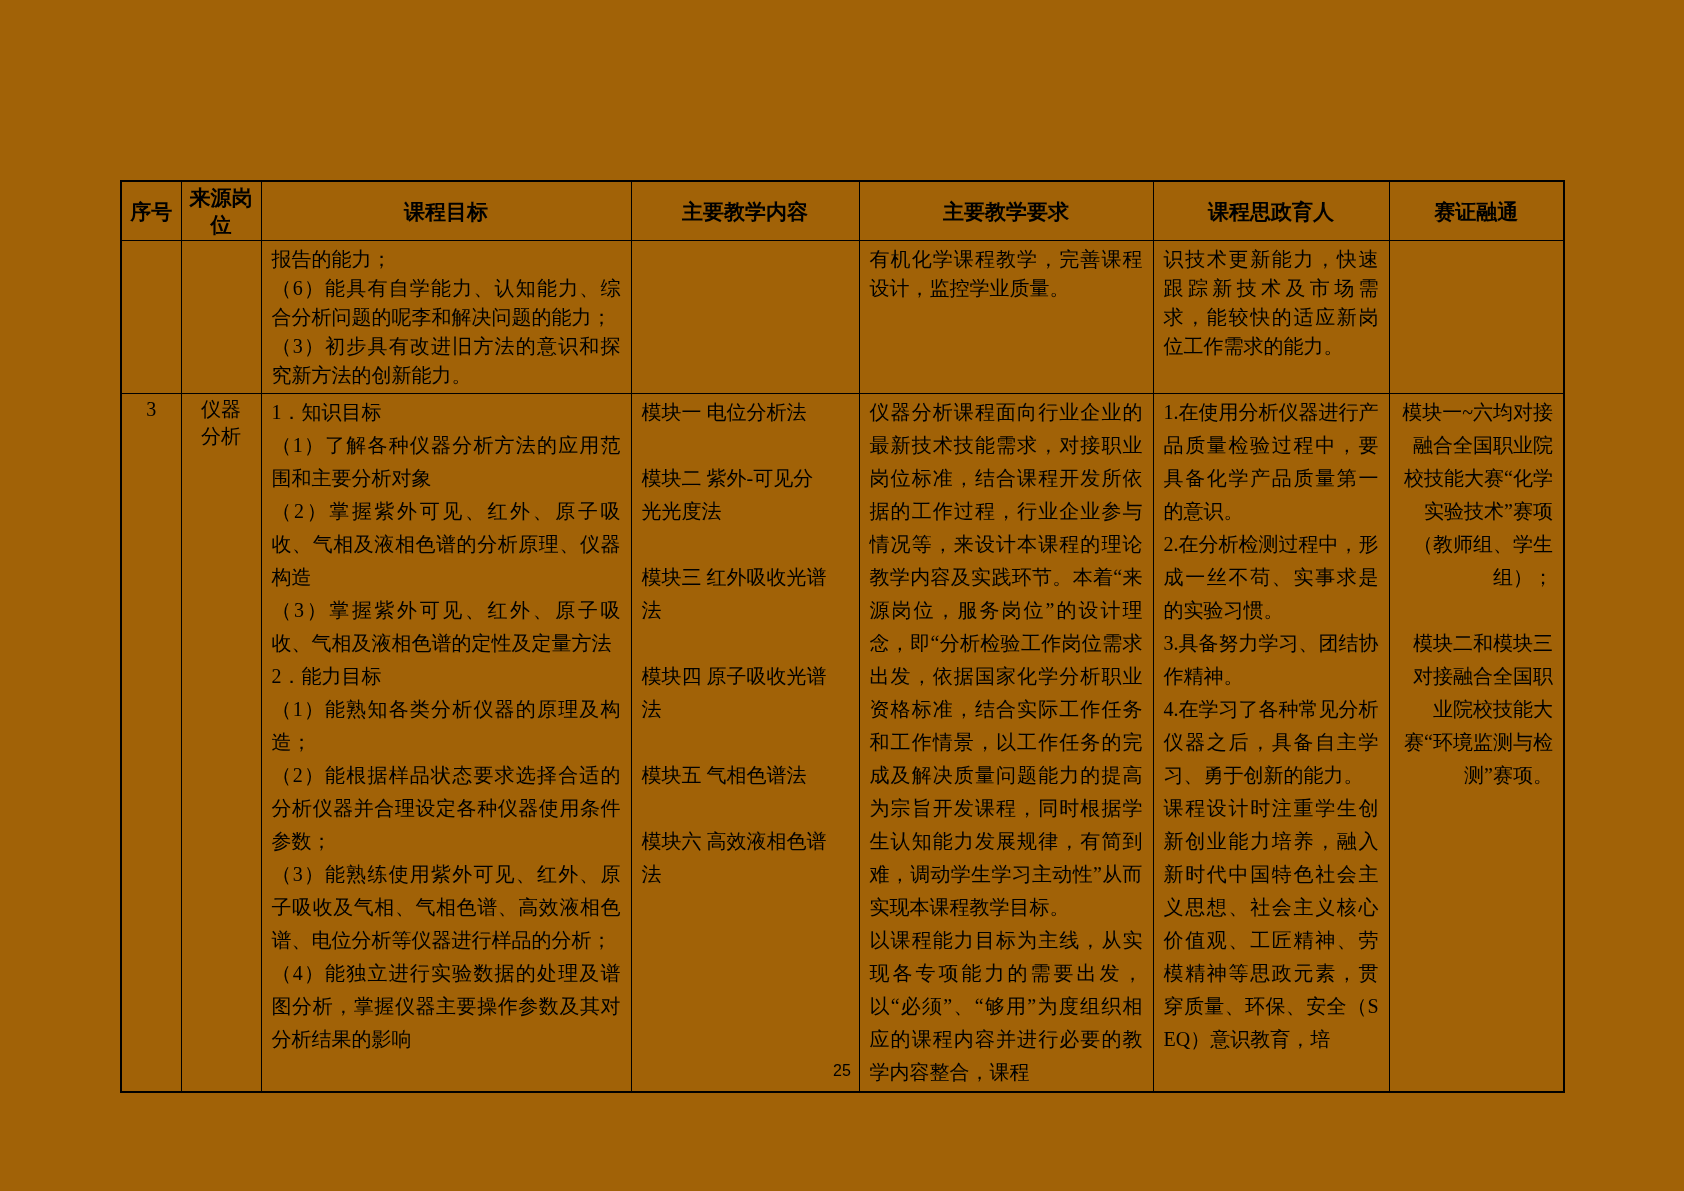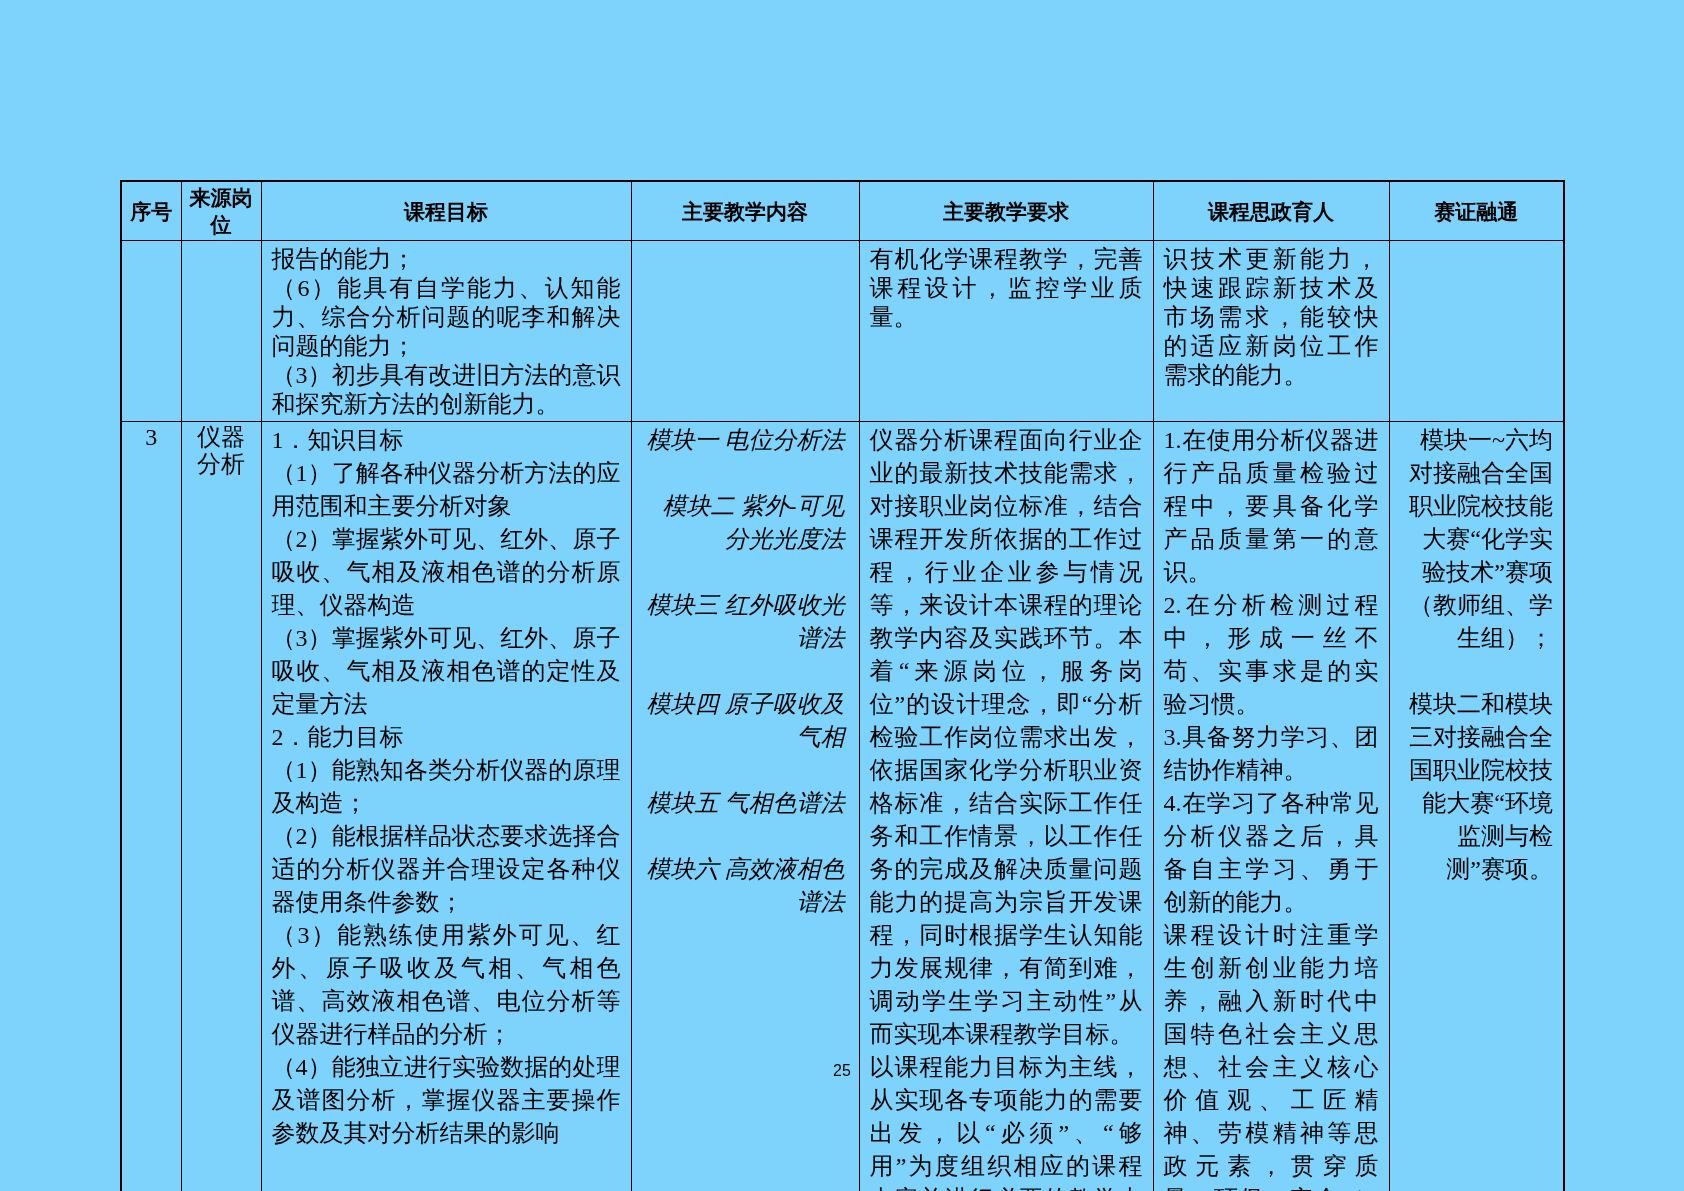--- a/index.html
+++ b/index.html
@@ -1,34 +1,34 @@
 <!DOCTYPE html>
 <html><head>
 <meta charset="utf-8">
 <style>
   html,body{margin:0;padding:0;background:#ffffff;}
   .page{
     position:relative;
     width:1684px;height:1191px;
-    background:#7dd3fc;
+    background:#a16207;
     color:#000;
     font-family:"Liberation Serif","DejaVu Serif",serif;
     overflow:hidden;
   }
   table.doc{
     position:absolute;left:120px;top:180px;
     width:1443px;
     border-collapse:collapse;
     table-layout:fixed;
     border:2px solid #000;
   }
   table.doc th,table.doc td{
     border:1px solid #000;
     vertical-align:top;
-    font-size:24px;
+    font-size:20px;
     padding:2px 10px;
     overflow:hidden;
     word-break:break-all;
   }
   
   table.doc th{
     font-family:"Liberation Sans","DejaVu Sans",sans-serif;
     font-weight:bold;
     font-size:21px;
     text-align:center;
@@ -40,21 +40,21 @@
   
   td p{margin:0;line-height:33px;text-align:justify;}
   
   tr.row-prev td p{line-height:29px;}
   tr.row-prev td{padding-top:4px;}
   
   td.center-mid{text-align:center;vertical-align:middle;padding:2px 8px;}
   td.center-mid p{text-align:center;line-height:27px;}
   
   td.content-cell{padding-top:63px;}
-  td.content-cell p{margin:0 4px 33px 0;text-align:right;font-style:italic;}
+  td.content-cell p{margin:0 16px 33px 0;text-align:left;}
   
   td.comp-cell{vertical-align:middle;padding:2px 8px;}
   td.comp-cell p{text-align:right;margin:0;}
   td.comp-cell p.gap-after{margin-bottom:33px;}
   
   .pagenum{
     position:absolute;top:1062px;left:0;width:100%;
     text-align:center;
     font-family:"Liberation Sans","DejaVu Sans",sans-serif;
     font-size:16px;
@@ -120,21 +120,21 @@
         <p>2．能力目标</p>
         <p>（1）能熟知各类分析仪器的原理及构造；</p>
         <p>（2）能根据样品状态要求选择合适的分析仪器并合理设定各种仪器使用条件参数；</p>
         <p>（3）能熟练使用紫外可见、红外、原子吸收及气相、气相色谱、高效液相色谱、电位分析等仪器进行样品的分析；</p>
         <p>（4）能独立进行实验数据的处理及谱图分析，掌握仪器主要操作参数及其对分析结果的影响</p>
       </td>
       <td class="content-cell">
         <p>模块一 电位分析法</p>
         <p>模块二 紫外-可见分光光度法</p>
         <p>模块三 红外吸收光谱法</p>
-        <p>模块四 原子吸收及气相</p>
+        <p>模块四 原子吸收光谱法</p>
         <p>模块五 气相色谱法</p>
         <p>模块六 高效液相色谱法</p>
       </td>
       <td>
         <p>仪器分析课程面向行业企业的最新技术技能需求，对接职业岗位标准，结合课程开发所依据的工作过程，行业企业参与情况等，来设计本课程的理论教学内容及实践环节。本着“来源岗位，服务岗位”的设计理念，即“分析检验工作岗位需求出发，依据国家化学分析职业资格标准，结合实际工作任务和工作情景，以工作任务的完成及解决质量问题能力的提高为宗旨开发课程，同时根据学生认知能力发展规律，有简到难，调动学生学习主动性”从而实现本课程教学目标。</p>
         <p>以课程能力目标为主线，从实现各专项能力的需要出发，以“必须”、“够用”为度组织相应的课程内容并进行必要的教学内容整合，课程</p>
       </td>
       <td>
         <p>1.在使用分析仪器进行产品质量检验过程中，要具备化学产品质量第一的意识。</p>
         <p>2.在分析检测过程中，形成一丝不苟、实事求是的实验习惯。</p>

